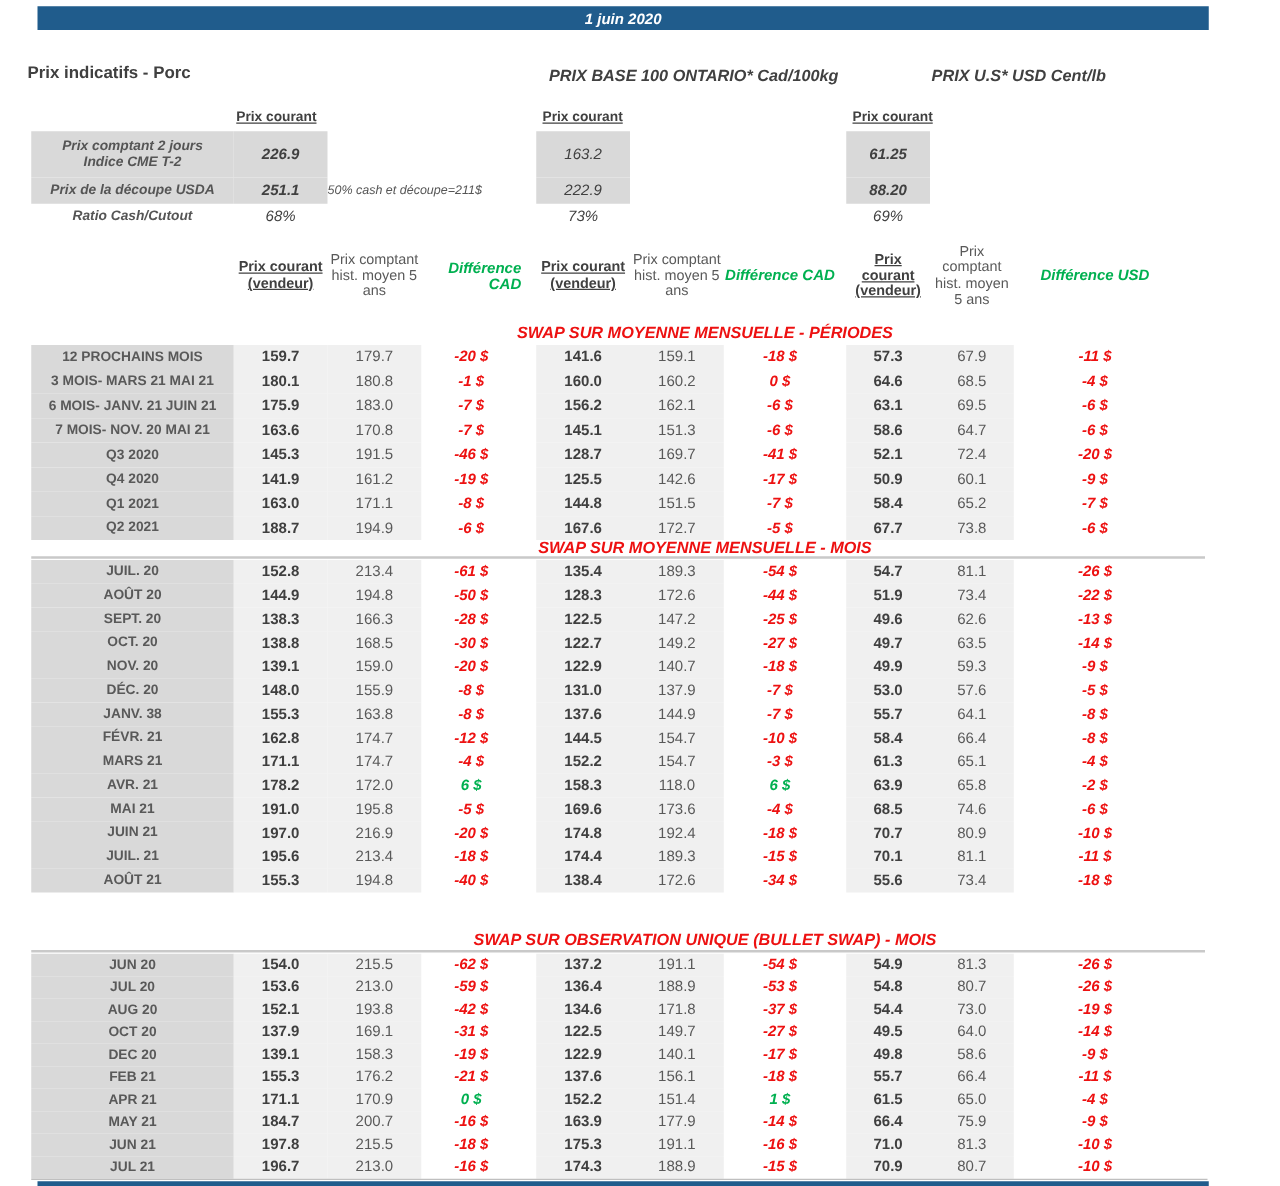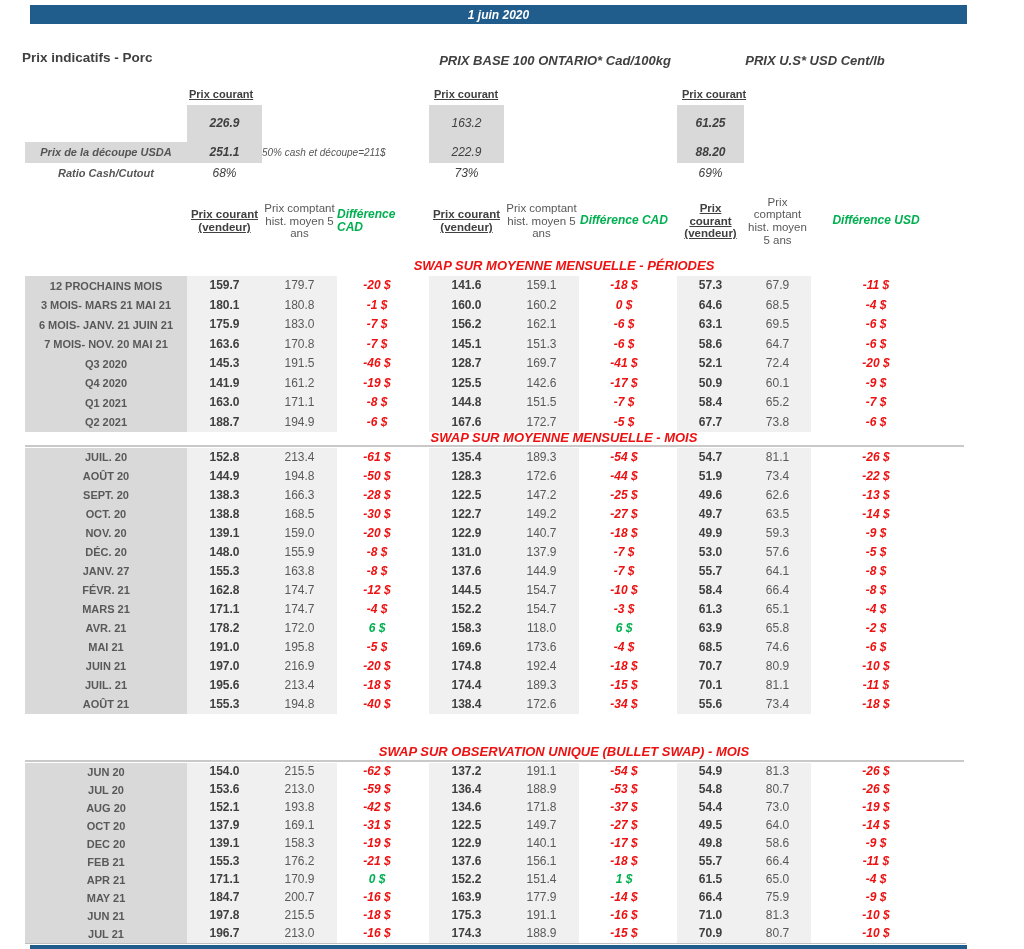--- a/index.html
+++ b/index.html
@@ -28,21 +28,21 @@
   .sp-bg{background:#D9D9D9;}
   .sp-label{flex-direction:column;font-size:11px;font-weight:bold;font-style:italic;color:#555;}
   .sp-label span{display:block;}
   .sp-val{font-style:italic;color:#404040;}
   .sp-val.bold{font-weight:bold;}
   .sp-note{justify-content:flex-start;font-size:10px;font-style:italic;color:#555;padding-left:0;}
   
   .heads{top:186px;grid-auto-rows:70px;}
   .h-courant{font-size:11.5px;font-weight:bold;color:#404040;text-decoration:underline;text-align:center;}
   .h-hist{font-size:11.5px;color:#595959;text-align:center;}
-  .h-diff{font-size:12px;font-style:italic;font-weight:600;color:#00B050;text-align:left;}
+  .h-diff{font-size:12px;font-style:italic;font-weight:600;color:#00B050;text-align:right;}
   
   .sec-title{position:absolute;left:187px;width:754px;text-align:center;
              color:#ED1111;font-weight:bold;font-style:italic;font-size:13px;}
   .rule{position:absolute;left:25px;right:12px;height:2px;background:#C9C9C9;}
   
   .rows1{top:276px;grid-auto-rows:19.5px;}
   .rows2{top:448px;grid-auto-rows:19px;}
   .rows3{top:763px;grid-auto-rows:18px;}
   .c-label{background:#D9D9D9;font-size:11px;font-weight:bold;color:#595959;}
   .c-courant{background:#F0F0F0;font-weight:bold;color:#3F3F3F;}
@@ -61,20 +61,24 @@
 
   <div class="page-title">Prix indicatifs - Porc</div>
   <div class="group-title on-title">PRIX BASE 100 ONTARIO* Cad/100kg</div>
   <div class="group-title us-title">PRIX U.S* USD Cent/lb</div>
 
   <div class="pc-label" style="left:189px;">Prix courant</div>
   <div class="pc-label" style="left:434px;">Prix courant</div>
   <div class="pc-label" style="left:682px;">Prix courant</div>
 
   <div class="grid spot">
+    <div class="cell sp-label sp-bg" style="grid-area:1/1">
+      <span>Prix comptant 2 jours</span>
+      <span>Indice CME T-2</span>
+    </div>
     <div class="cell sp-val bold sp-bg" style="grid-area:1/2">226.9</div>
     <div class="cell sp-val sp-bg" style="grid-area:1/6">163.2</div>
     <div class="cell sp-val bold sp-bg" style="grid-area:1/10">61.25</div>
 
     <div class="cell sp-label sp-bg" style="grid-area:2/1">Prix de la découpe USDA</div>
     <div class="cell sp-val bold sp-bg" style="grid-area:2/2">251.1</div>
     <div class="cell sp-note" style="grid-row:2;grid-column:3 / span 2">50% cash et découpe=211$</div>
     <div class="cell sp-val sp-bg" style="grid-area:2/6">222.9</div>
     <div class="cell sp-val bold sp-bg" style="grid-area:2/10">88.20</div>
 
@@ -264,21 +268,21 @@
       <div class="cell c-hist">155.9</div>
       <div class="cell c-diff">-8 $</div>
       <div class="cell c-gap"></div>
       <div class="cell c-courant">131.0</div>
       <div class="cell c-hist">137.9</div>
       <div class="cell c-diff">-7 $</div>
       <div class="cell c-gap"></div>
       <div class="cell c-courant">53.0</div>
       <div class="cell c-hist">57.6</div>
       <div class="cell c-diff">-5 $</div>
-      <div class="cell c-label">JANV. 27</div>
+      <div class="cell c-label">JANV. 38</div>
       <div class="cell c-courant">155.3</div>
       <div class="cell c-hist">163.8</div>
       <div class="cell c-diff">-8 $</div>
       <div class="cell c-gap"></div>
       <div class="cell c-courant">137.6</div>
       <div class="cell c-hist">144.9</div>
       <div class="cell c-diff">-7 $</div>
       <div class="cell c-gap"></div>
       <div class="cell c-courant">55.7</div>
       <div class="cell c-hist">64.1</div>

